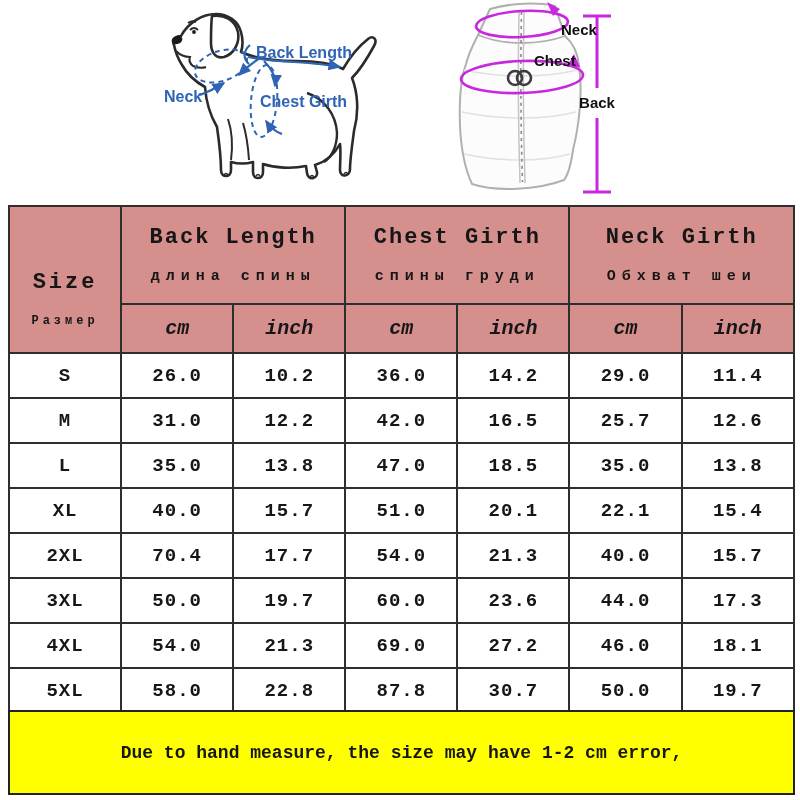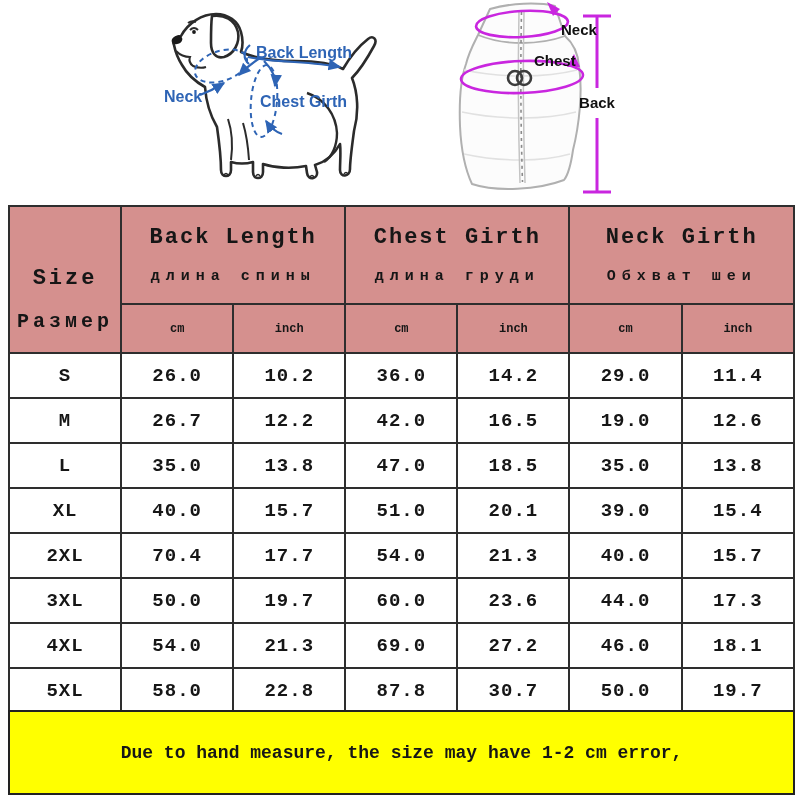--- a/index.html
+++ b/index.html
@@ -11,22 +11,22 @@
                    border-collapse:collapse;table-layout:fixed;}
   table.size-table td{border:2px solid #2e2e2e;text-align:center;vertical-align:middle;
                       padding:0;color:#161616;}
   tr.r-group{height:98px;}
   tr.r-units{height:49px;}
   tr.r-data{height:45px;}
   .pink{background:#d5908e;}
   .hdr-en{font-size:22px;font-weight:bold;letter-spacing:2px;}
   .hdr-ru{font-size:15px;font-weight:bold;letter-spacing:6px;margin-top:18px;}
   .size-en{font-size:22px;font-weight:bold;letter-spacing:3px;margin-top:39px;}
-  .size-ru{font-size:20px;font-weight:bold;letter-spacing:4px;margin-top:19px;}
-  .unit{font-size:12px;font-weight:bold;}
+  .size-ru{font-size:12px;font-weight:bold;letter-spacing:4px;margin-top:19px;}
+  .unit{font-size:20px;font-weight:bold;font-style:italic;}
   tr.r-data td{font-size:19px;font-weight:bold;letter-spacing:1px;background:#ffffff;}
   .note{position:absolute;left:8px;top:710px;width:783px;height:81px;
         background:#ffff00;border:2px solid #222222;
         display:flex;flex-direction:column;justify-content:space-evenly;
         text-align:center;font-size:18px;font-weight:bold;}
   .blue-label{font-family:"Liberation Sans",sans-serif;font-weight:600;font-size:16px;fill:#2e64b5;}
   .vest-label{font-family:"Liberation Sans",sans-serif;font-weight:bold;font-size:15px;fill:#111111;}
 </style>
 </head>
 <body>
@@ -115,21 +115,21 @@
         <td class="pink" rowspan="2">
           <div class="size-en">Size</div>
           <div class="size-ru">Размер</div>
         </td>
         <td class="pink" colspan="2">
           <div class="hdr-en">Back Length</div>
           <div class="hdr-ru">длина спины</div>
         </td>
         <td class="pink" colspan="2">
           <div class="hdr-en">Chest Girth</div>
-          <div class="hdr-ru">длина груди</div>
+          <div class="hdr-ru">спины груди</div>
         </td>
         <td class="pink" colspan="2">
           <div class="hdr-en">Neck Girth</div>
           <div class="hdr-ru">Обхват шеи</div>
         </td>
       </tr>
       <tr class="r-units">
         <td class="pink unit">cm</td>
         <td class="pink unit">inch</td>
         <td class="pink unit">cm</td>
@@ -141,43 +141,43 @@
         <td>S</td>
         <td>26.0</td>
         <td>10.2</td>
         <td>36.0</td>
         <td>14.2</td>
         <td>29.0</td>
         <td>11.4</td>
       </tr>
       <tr class="r-data">
         <td>M</td>
-        <td>26.7</td>
+        <td>31.0</td>
         <td>12.2</td>
         <td>42.0</td>
         <td>16.5</td>
-        <td>19.0</td>
+        <td>25.7</td>
         <td>12.6</td>
       </tr>
       <tr class="r-data">
         <td>L</td>
         <td>35.0</td>
         <td>13.8</td>
         <td>47.0</td>
         <td>18.5</td>
         <td>35.0</td>
         <td>13.8</td>
       </tr>
       <tr class="r-data">
         <td>XL</td>
         <td>40.0</td>
         <td>15.7</td>
         <td>51.0</td>
         <td>20.1</td>
-        <td>39.0</td>
+        <td>22.1</td>
         <td>15.4</td>
       </tr>
       <tr class="r-data">
         <td>2XL</td>
         <td>70.4</td>
         <td>17.7</td>
         <td>54.0</td>
         <td>21.3</td>
         <td>40.0</td>
         <td>15.7</td>

